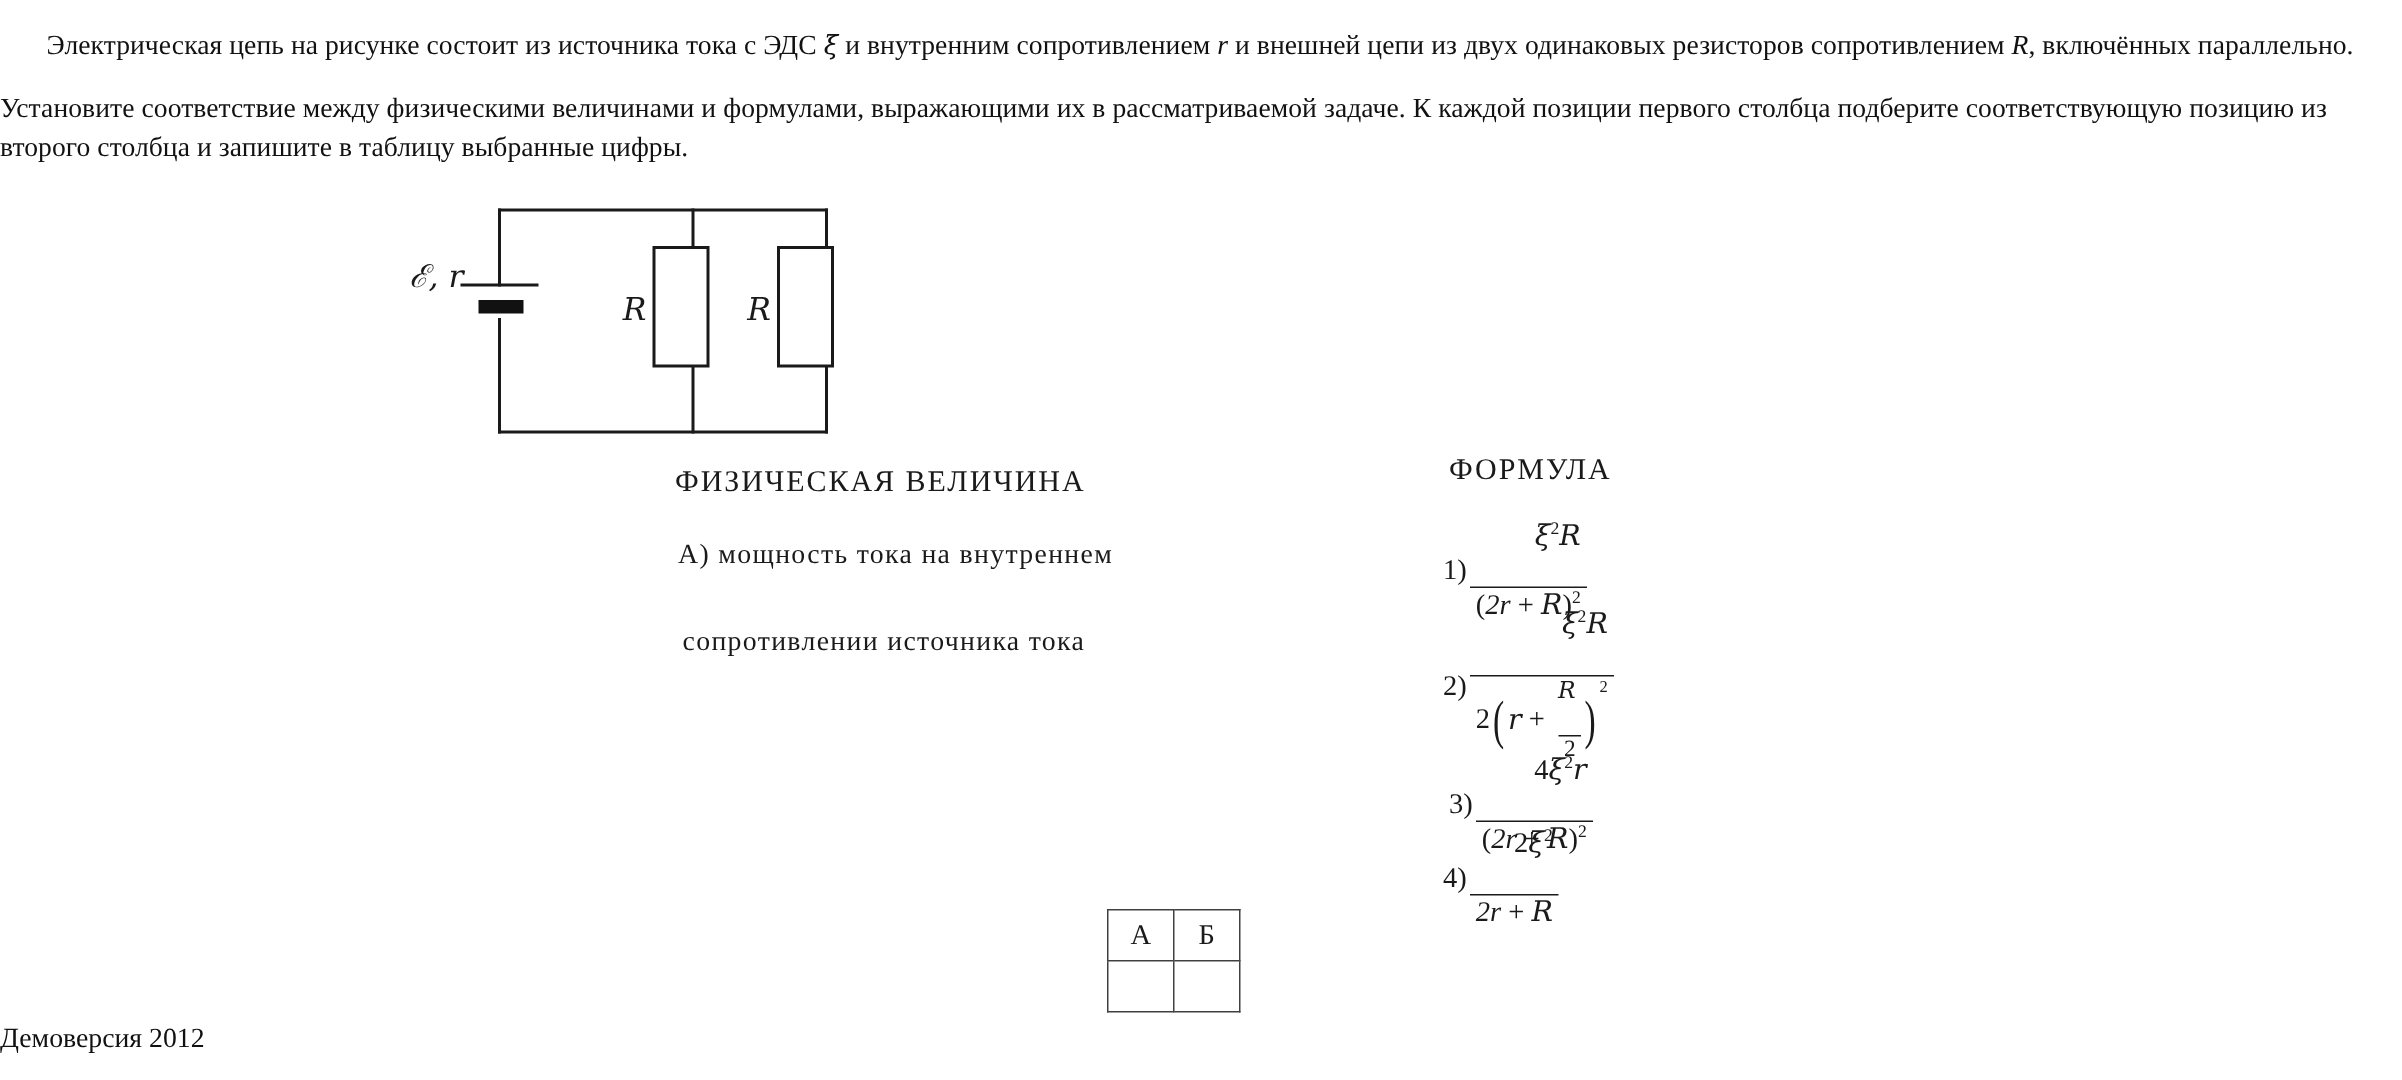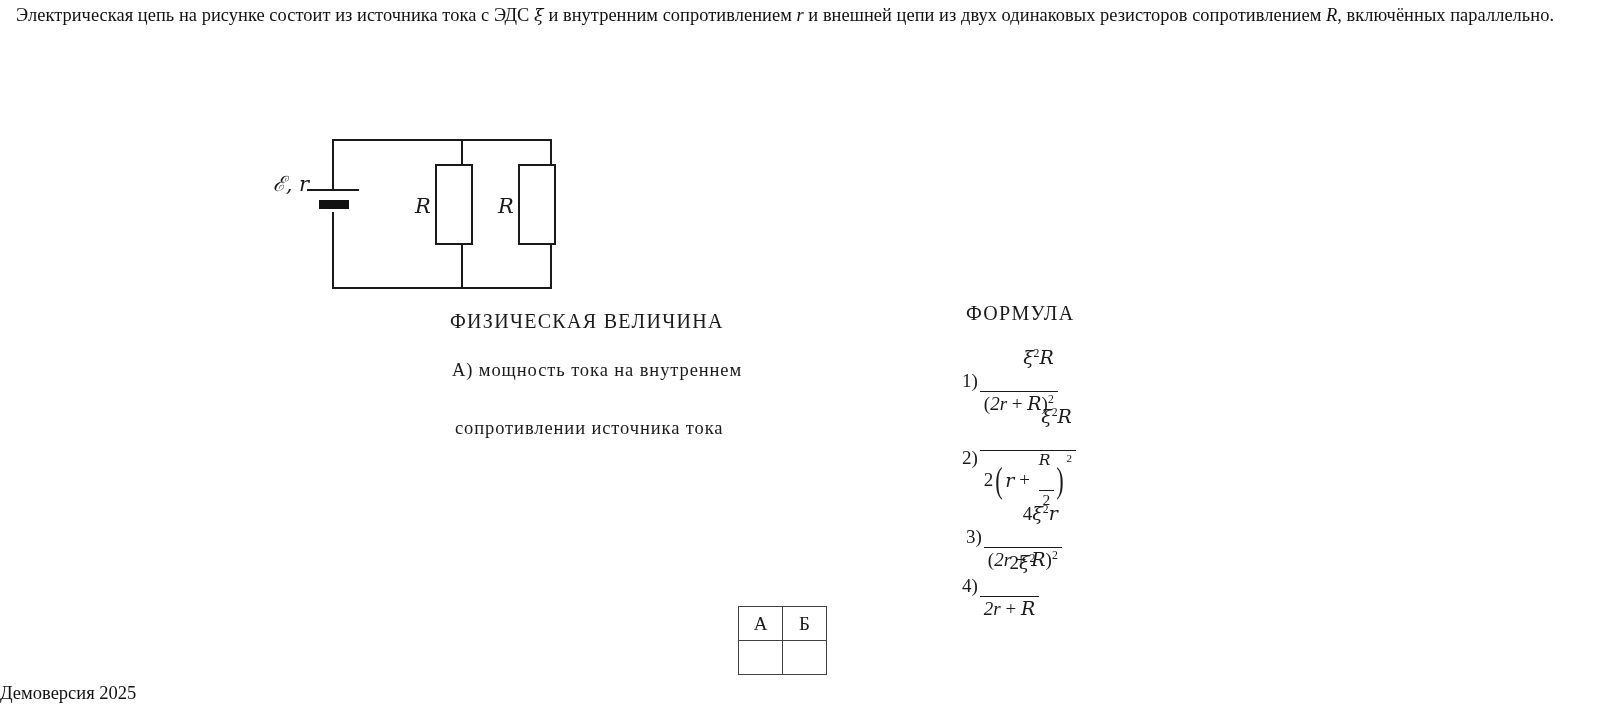--- a/index.html
+++ b/index.html
@@ -23,21 +23,21 @@
     top: 2px;
     width: 1601px;
   }
   .para {
     font-size: 18.4px;
     line-height: 26px;
     color: #111;
     letter-spacing: 0.05px;
     white-space: pre-wrap;
   }
-  .para.p1 { margin: 0; padding-left: 16px; }
+  .para.p1 { margin: 15px; padding-left: 16px; }
   .para.p2 { margin: 2px 0 0 0; }
   .mathi {
     font-family: "Liberation Serif", "DejaVu Serif", serif;
     font-style: italic;
   }
   .mathgreek {
     font-family: "DejaVu Serif", "Liberation Serif", serif;
     font-style: italic;
     font-size: 17.5px;
   }
@@ -167,20 +167,21 @@
     top: 683px;
     font-size: 18.5px;
     color: #111;
   }
 </style>
 </head>
 <body>
 
 <div id="intro">
   <p class="para p1"><span>Электрическая цепь на рисунке состоит из источника тока с ЭДС </span><span class="mathgreek">ξ</span><span> и внутренним сопротивлением </span><span class="mathi">r</span><span> и внешней цепи из двух одинаковых резисторов сопротивлением </span><span class="mathi">R</span><span>, включённых параллельно.</span></p>
+  <p class="para p2">Установите соответствие между физическими величинами и формулами, выражающими их в рассматриваемой задаче. К каждой позиции первого столбца подберите соответствующую позицию из второго столбца и запишите в таблицу выбранные цифры.</p>
 </div>
 
 <div id="circuit">
   <svg width="380" height="195" viewBox="0 0 380 195">
     <g stroke="#1a1a1a" stroke-width="2" fill="none" stroke-linecap="square">
 
       <path d="M 78 22 L 78 72"></path>
       <path d="M 78 95 L 78 170"></path>
       <path d="M 78 22 L 296 22"></path>
       <path d="M 78 170 L 296 170"></path>
@@ -270,13 +271,13 @@
     <td>А</td>
     <td>Б</td>
   </tr>
   <tr>
     <td></td>
     <td></td>
   </tr>
 </tbody>
   </table>
 
-<div id="footer">Демоверсия 2025</div>
+<div id="footer">Демоверсия 2012</div>
 
 </body></html>

